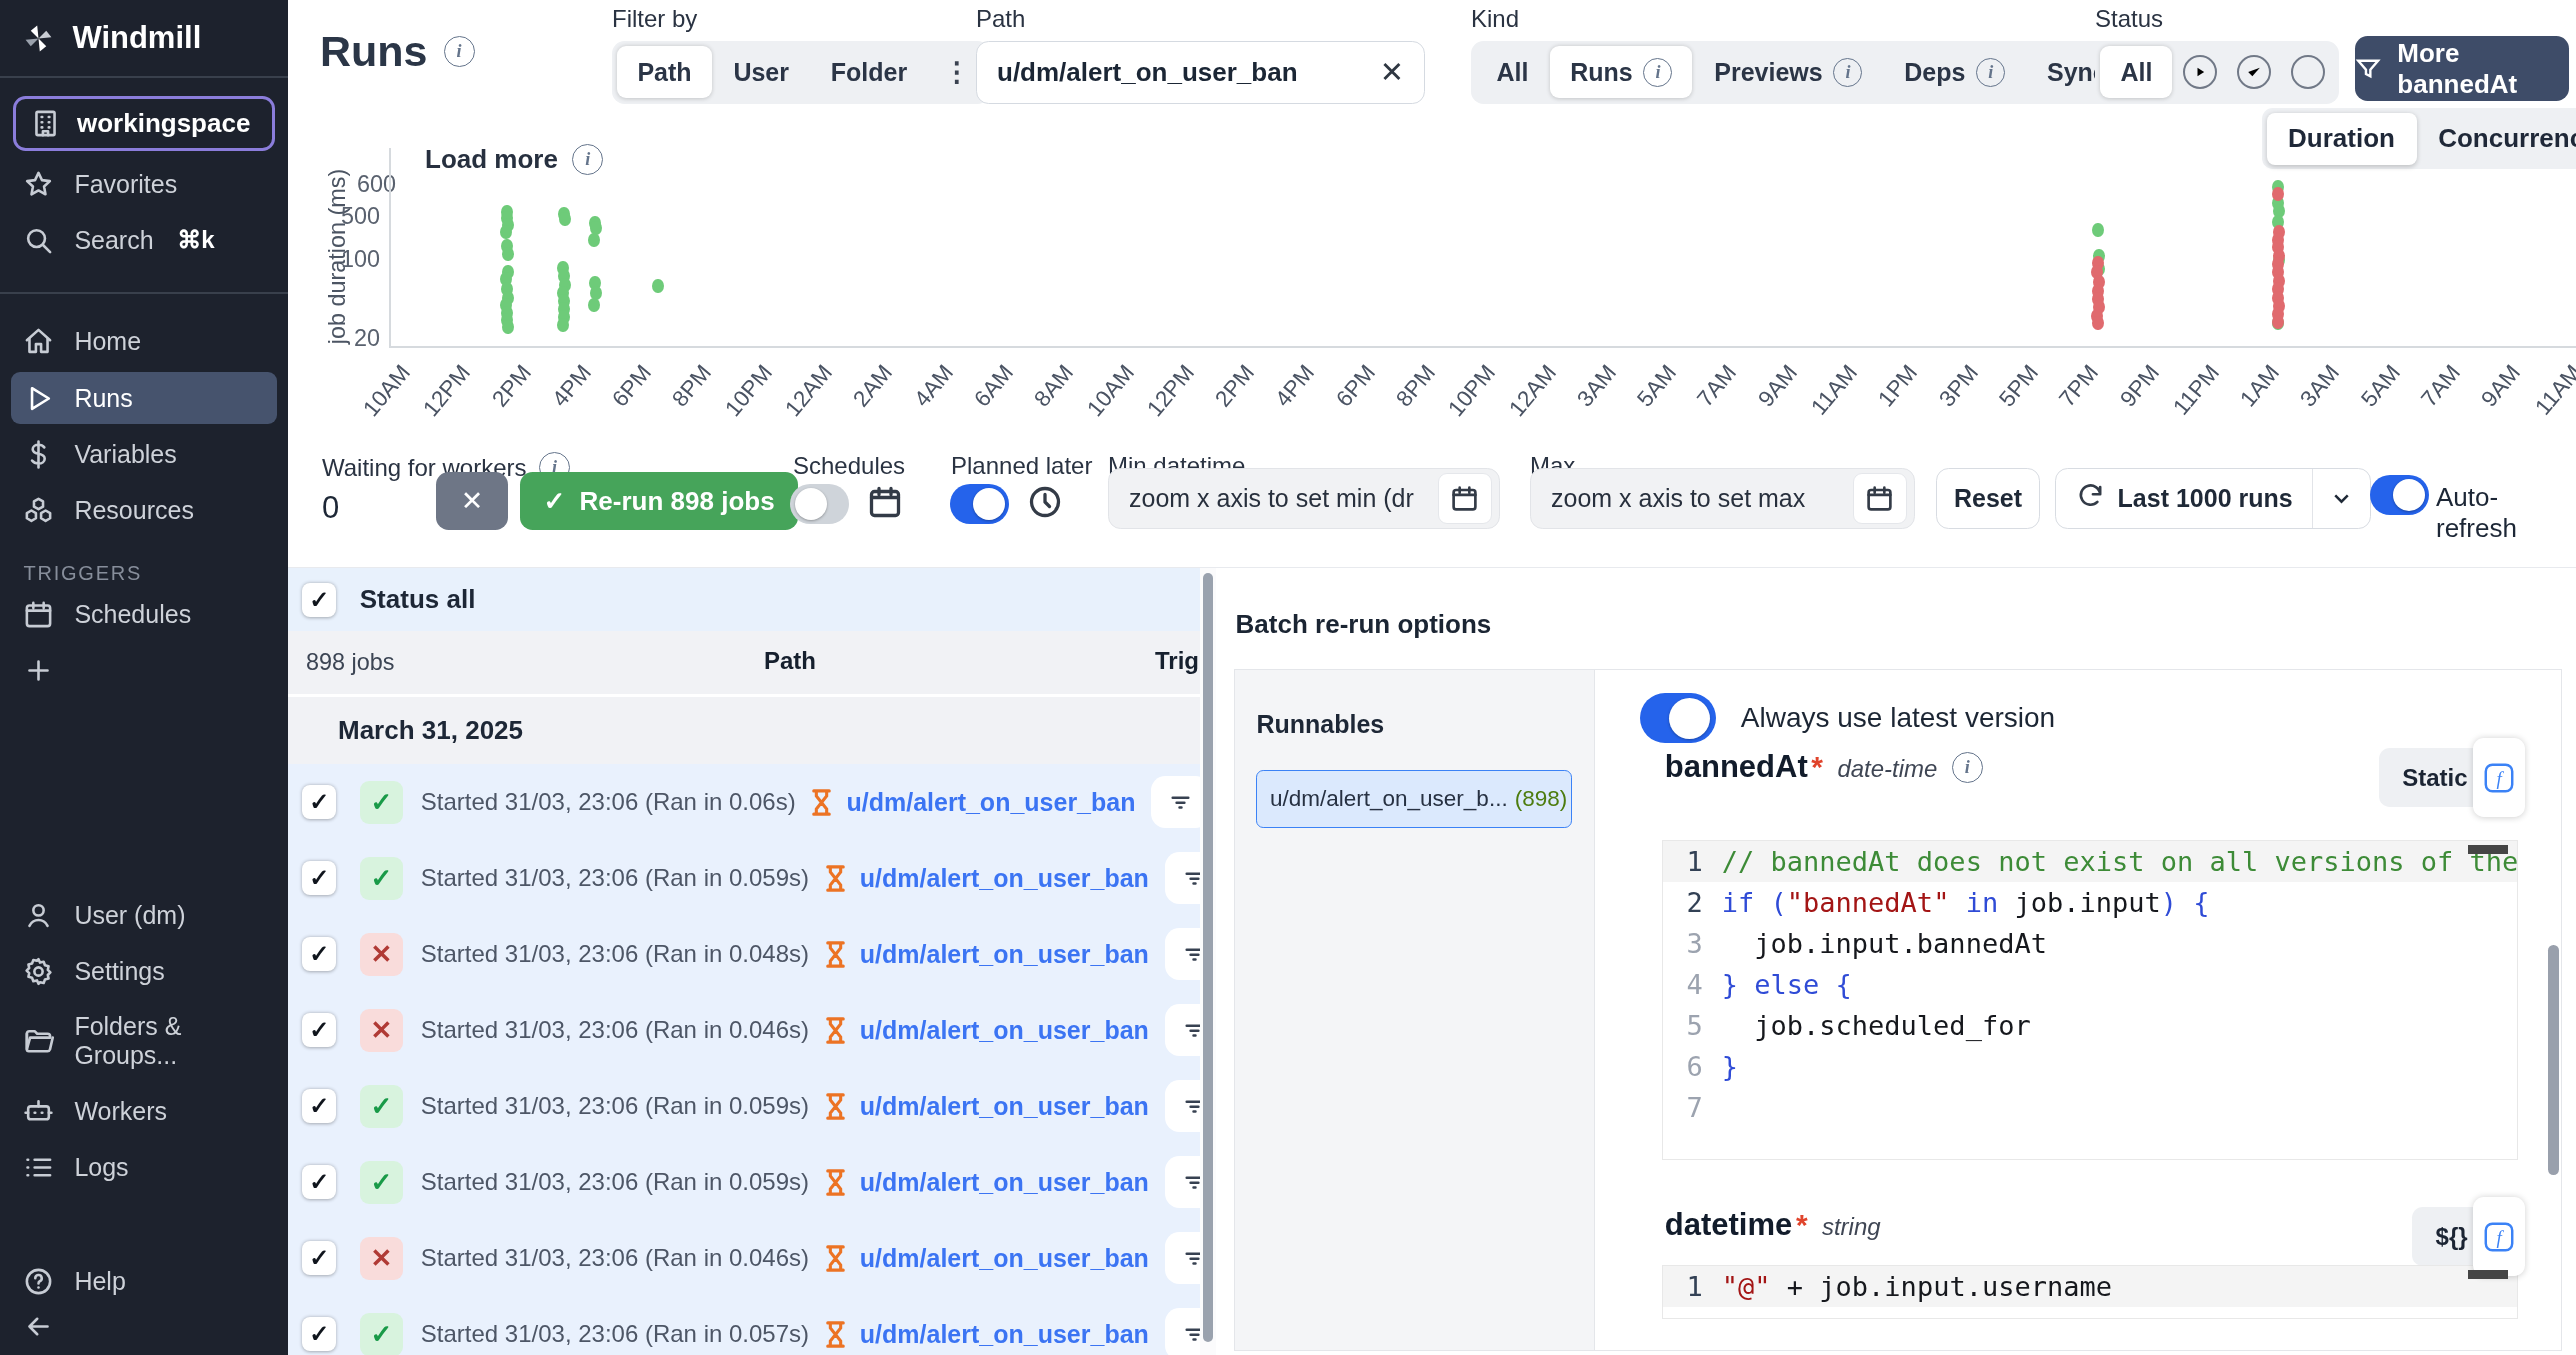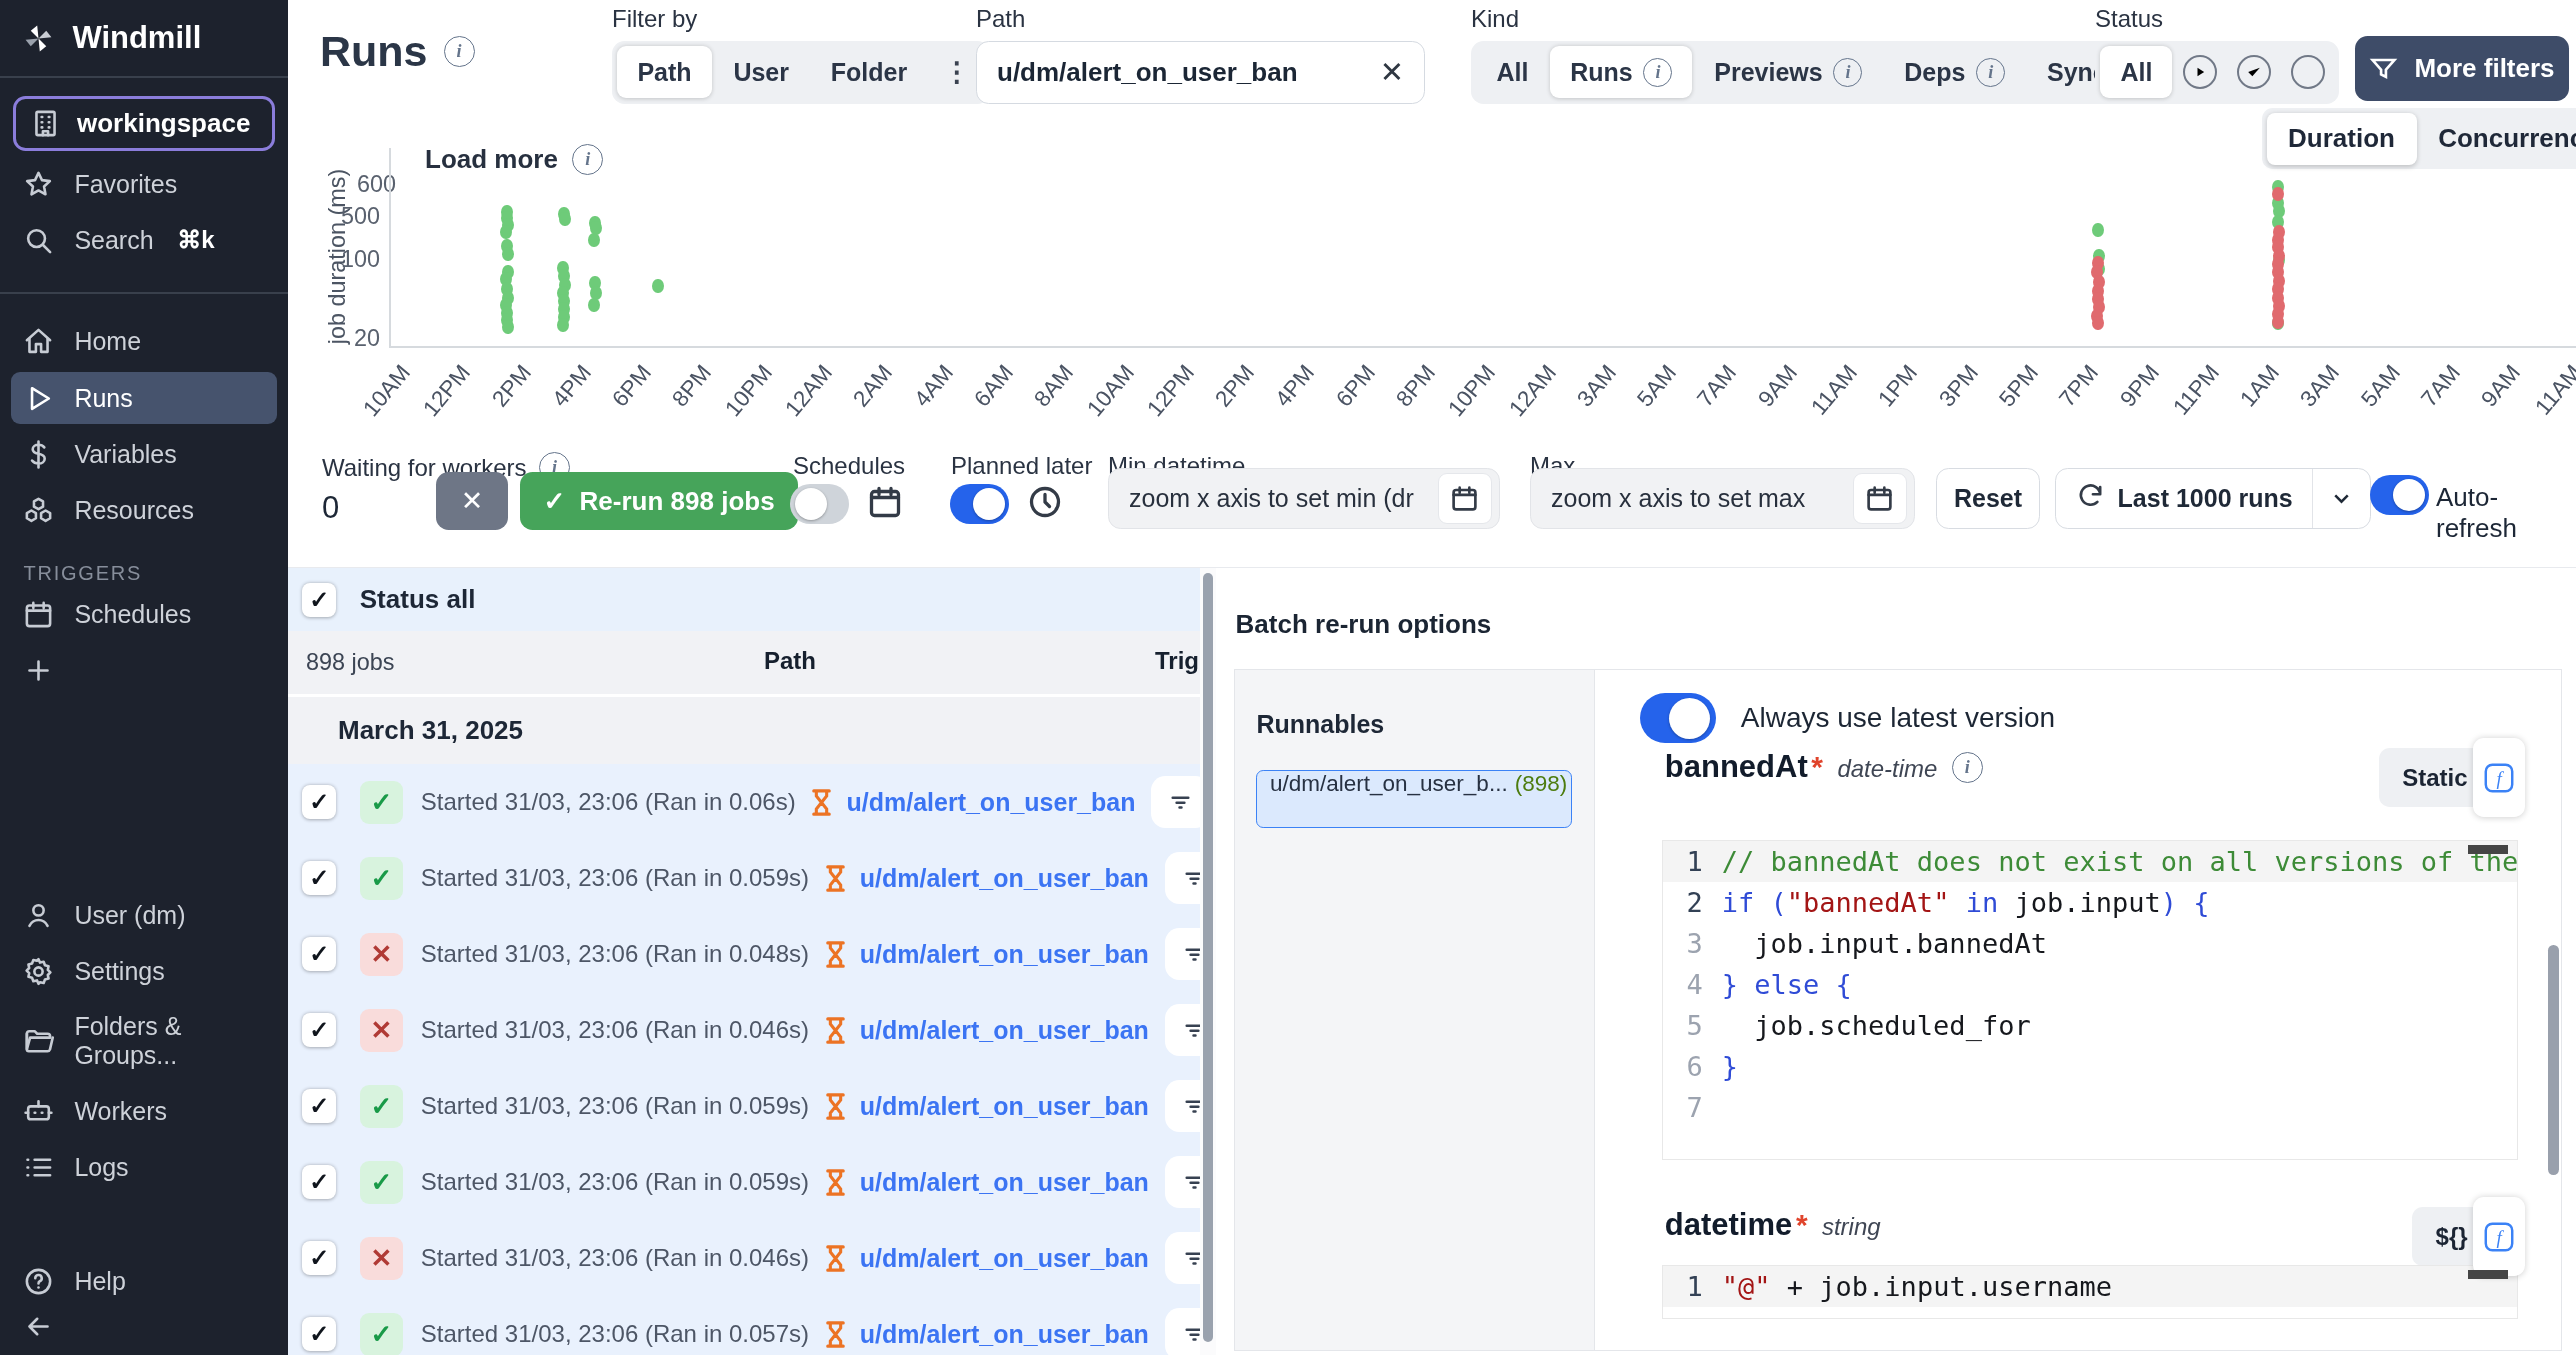--- a/index.html
+++ b/index.html
@@ -119,21 +119,21 @@
   .vtrack{position:absolute;right:0;top:0;bottom:0;width:16px;background:#fbfbfc}
   .vthumb{position:absolute;right:2.7px;top:5.4px;width:10.8px;height:769px;border-radius:5.4px;background:#9aa2ae}
   .gap{width:16px;flex-shrink:0}
   
   .batch{flex:1;position:relative;min-width:0}
   .batch-title{position:absolute;left:3.6px;top:41px;font-size:26px;font-weight:700;color:#1b2533}
   .panelbox{position:absolute;left:1.8px;right:14.4px;top:101px;bottom:5.4px;border:1.8px solid #e4e6ea;display:flex;overflow:hidden}
   .runnables{width:360px;background:#f4f5f7;border-right:1.8px solid #e4e6ea;padding:40px 21.6px;box-sizing:border-box;flex-shrink:0}
   .rlbl{font-size:25px;font-weight:700;color:#1d2736}
   .runnable-chip{margin-top:31px;background:#dbe9fd;border:1.8px solid #3b82f6;border-radius:7.2px;height:56px;
-                 display:flex;align-items:flex-start;padding:0 12.6px;font-size:22.5px;color:#273142;gap:7.2px;white-space:nowrap;overflow:hidden}
+                 display:flex;align-items:center;padding:0 12.6px;font-size:22.5px;color:#273142;gap:7.2px;white-space:nowrap;overflow:hidden}
   .chip-count{color:#4d7c0f}
   .bcontent{flex:1;position:relative;min-width:0}
   .latest{position:absolute;left:45px;top:23.4px;display:flex;align-items:center;gap:25px;font-size:28px;color:#1c2634}
   .tgl.big{width:76px;height:50px;border-radius:25px}
   .tgl.big .knob{width:41px;height:41px;top:4.5px;left:5.4px}
   .tgl.big.on .knob{left:29px}
   .fh{position:absolute;left:70px;display:flex;align-items:baseline;gap:14.4px}
   .fname{font-size:31px;font-weight:800;color:#121c2b}
   .freq{color:#e0442c;font-weight:800;font-size:30px}
   .ftype{font-size:24px;font-style:italic;color:#3f4654}
@@ -402,21 +402,21 @@
                   <path d="M12 4v11M12 19.5h.01"></path>
                 </svg>
               </span>
             </div>
           </div>
       </div>
       <div class="morefilters">
         <svg viewBox="0 0 24 24">
             <path d="M3 5h18l-7 8v6l-4-2v-4L3 5z"></path>
           </svg>
-        <span>More filters</span>
+        <span>More bannedAt</span>
       </div>
     </div>
 
     <div class="chart">
       <div class="loadmore">
         <span>Load more</span>
         <span class="ii">i</span>
       </div>
       <div class="view-toggle" id="view-toggle">
           <div class="opt sel">Duration</div>

